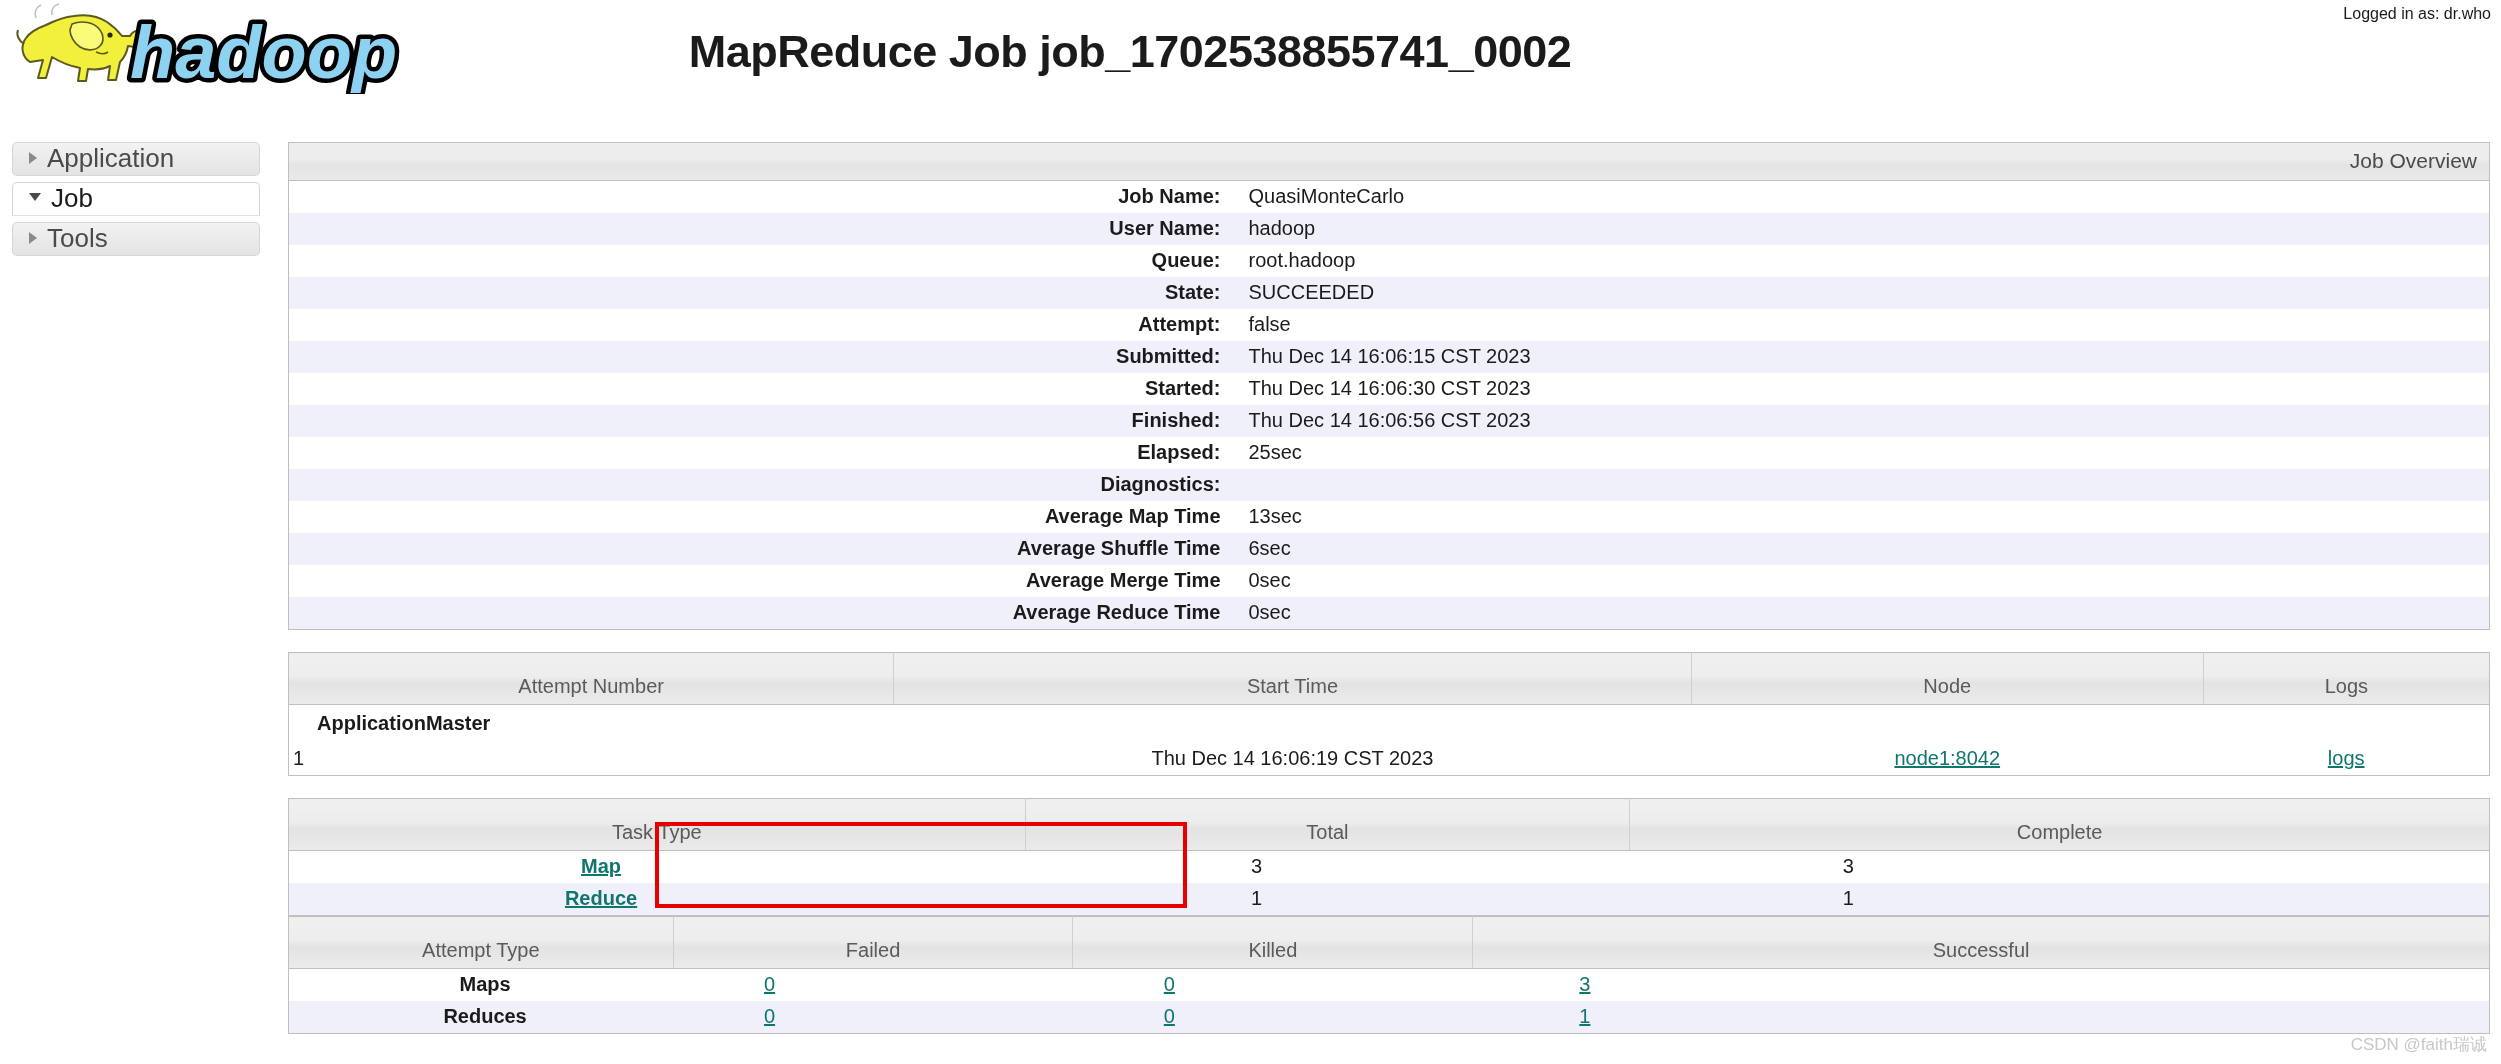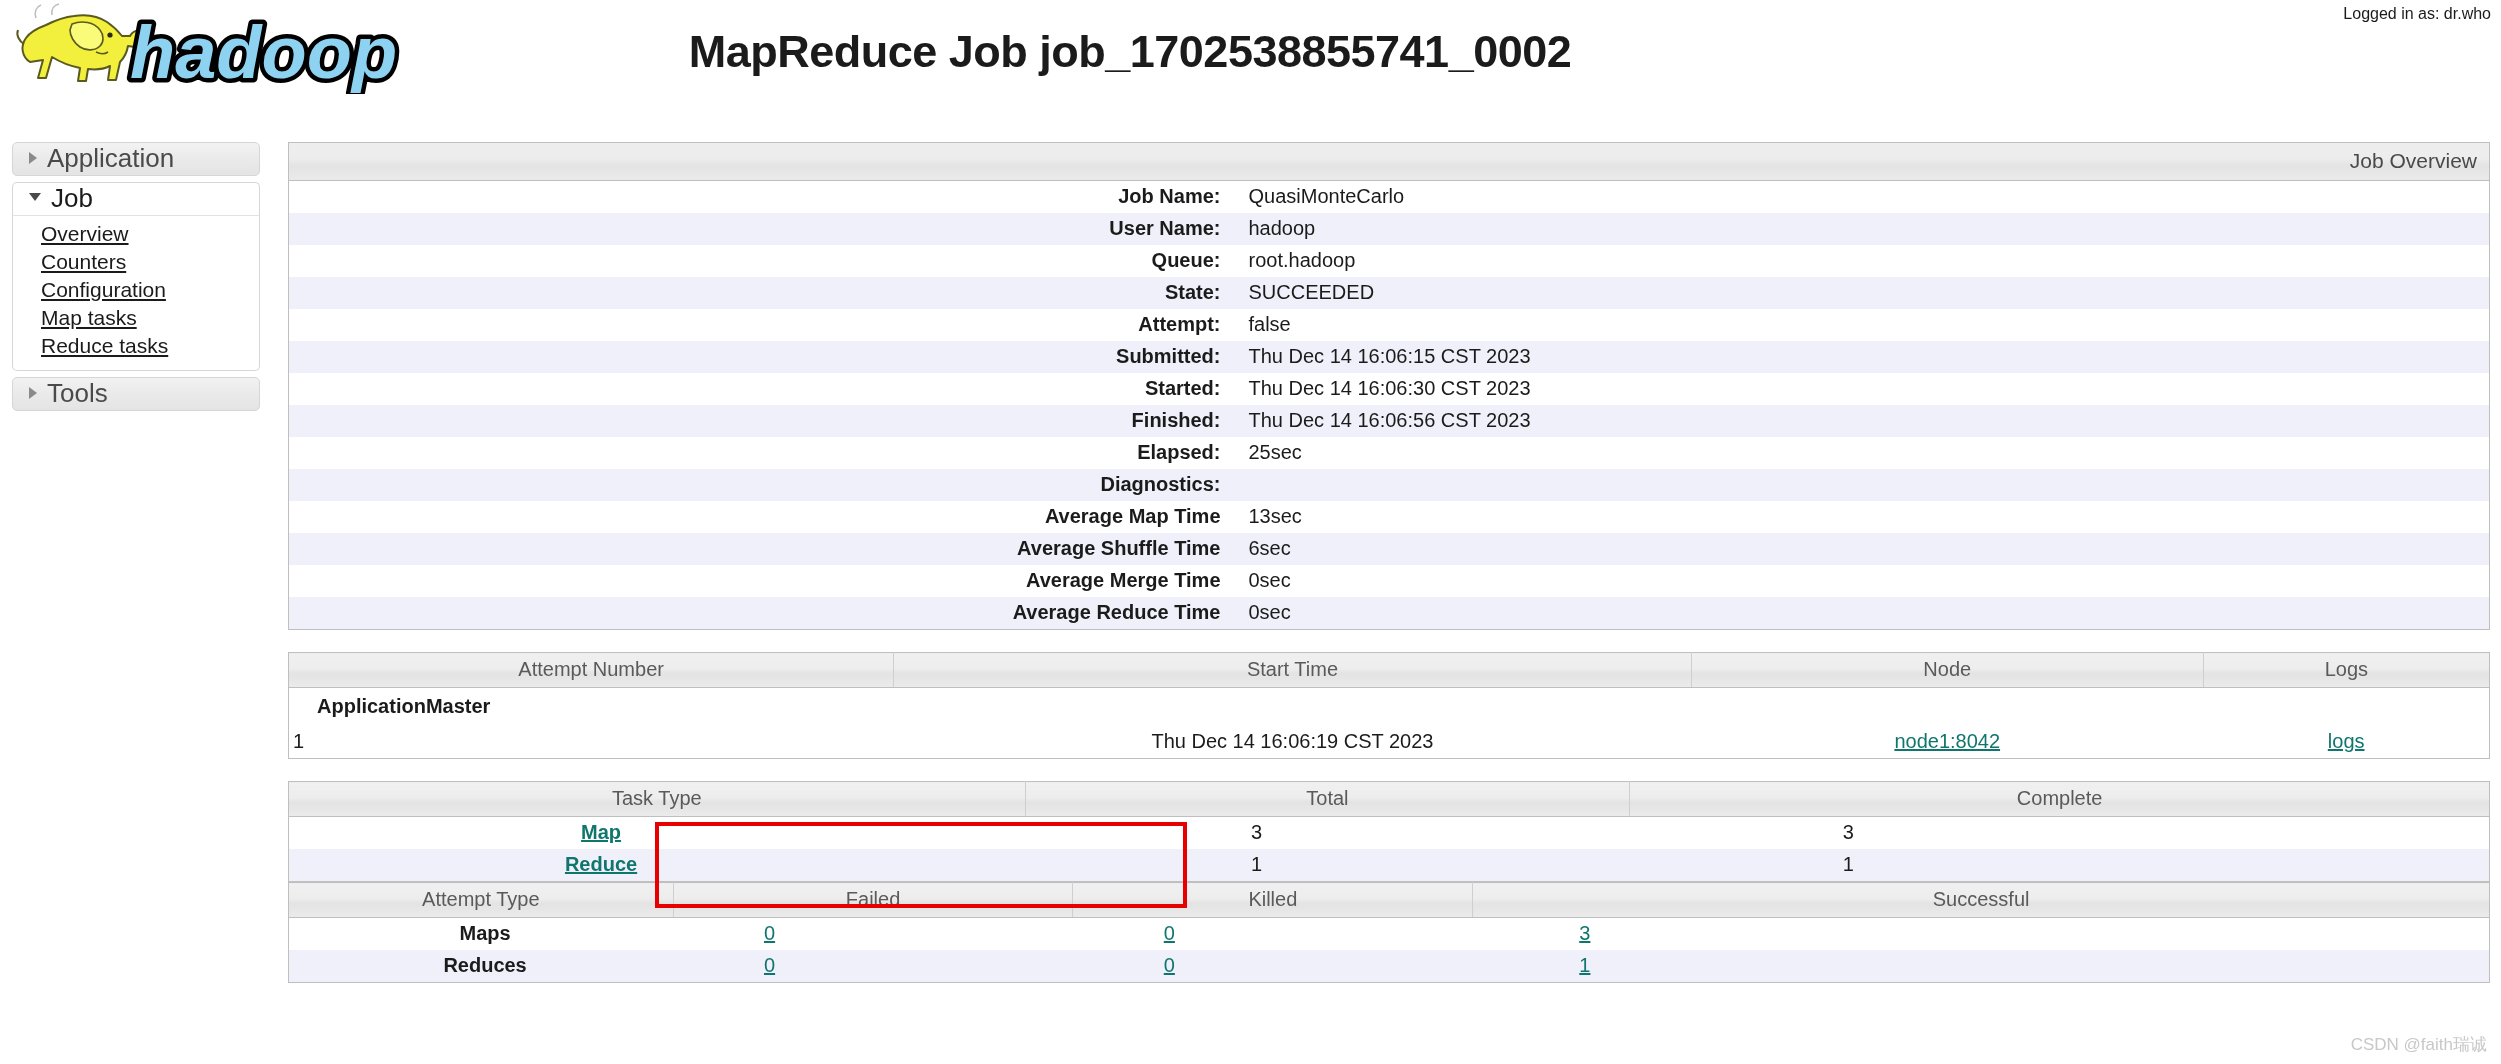--- a/index.html
+++ b/index.html
@@ -116,21 +116,21 @@
     background: linear-gradient(to bottom, #eeeeee 0%, #ededed 42%, #e4e4e4 60%, #eaeaea 100%);
     border: 1px solid #bfbfbf;
     border-bottom: none;
   }
   table.ydt th {
     background: linear-gradient(to bottom, #f0f0f0 0%, #ededed 45%, #e3e3e3 58%, #ebebeb 100%);
     color: #5a5a5a;
     font-weight: normal;
     font-size: 20px;
     text-align: center;
-    padding: 5px 8px 6px 8px;
+    padding: 22px 8px 6px 8px;
     border-right: 1px solid #cfcfcf;
     border-bottom: 1px solid #bfbfbf;
   }
   table.ydt th:last-child { border-right: none; }
   table.ydt td {
     padding: 4px 8px 5px 8px;
     border: none;
     vertical-align: middle;
   }
   table.ydt tr.odd td { background: #ffffff; }
@@ -237,27 +237,20 @@
       <span class="tri closed"></span>
       <span>Application</span>
     </div>
 
     <div class="nav-gap"></div>
 
     <div class="nav-section-head open">
       <span class="tri open"></span>
       <span>Job</span>
     </div>
-    <div class="nav-sub">
-      <span class="nav-link">Overview</span>
-      <span class="nav-link">Counters</span>
-      <span class="nav-link">Configuration</span>
-      <span class="nav-link">Map tasks</span>
-      <span class="nav-link">Reduce tasks</span>
-    </div>
 
     <div class="nav-gap"></div>
 
     <div class="nav-section-head">
       <span class="tri closed"></span>
       <span>Tools</span>
     </div>
   </div>
 
   <div id="main">

